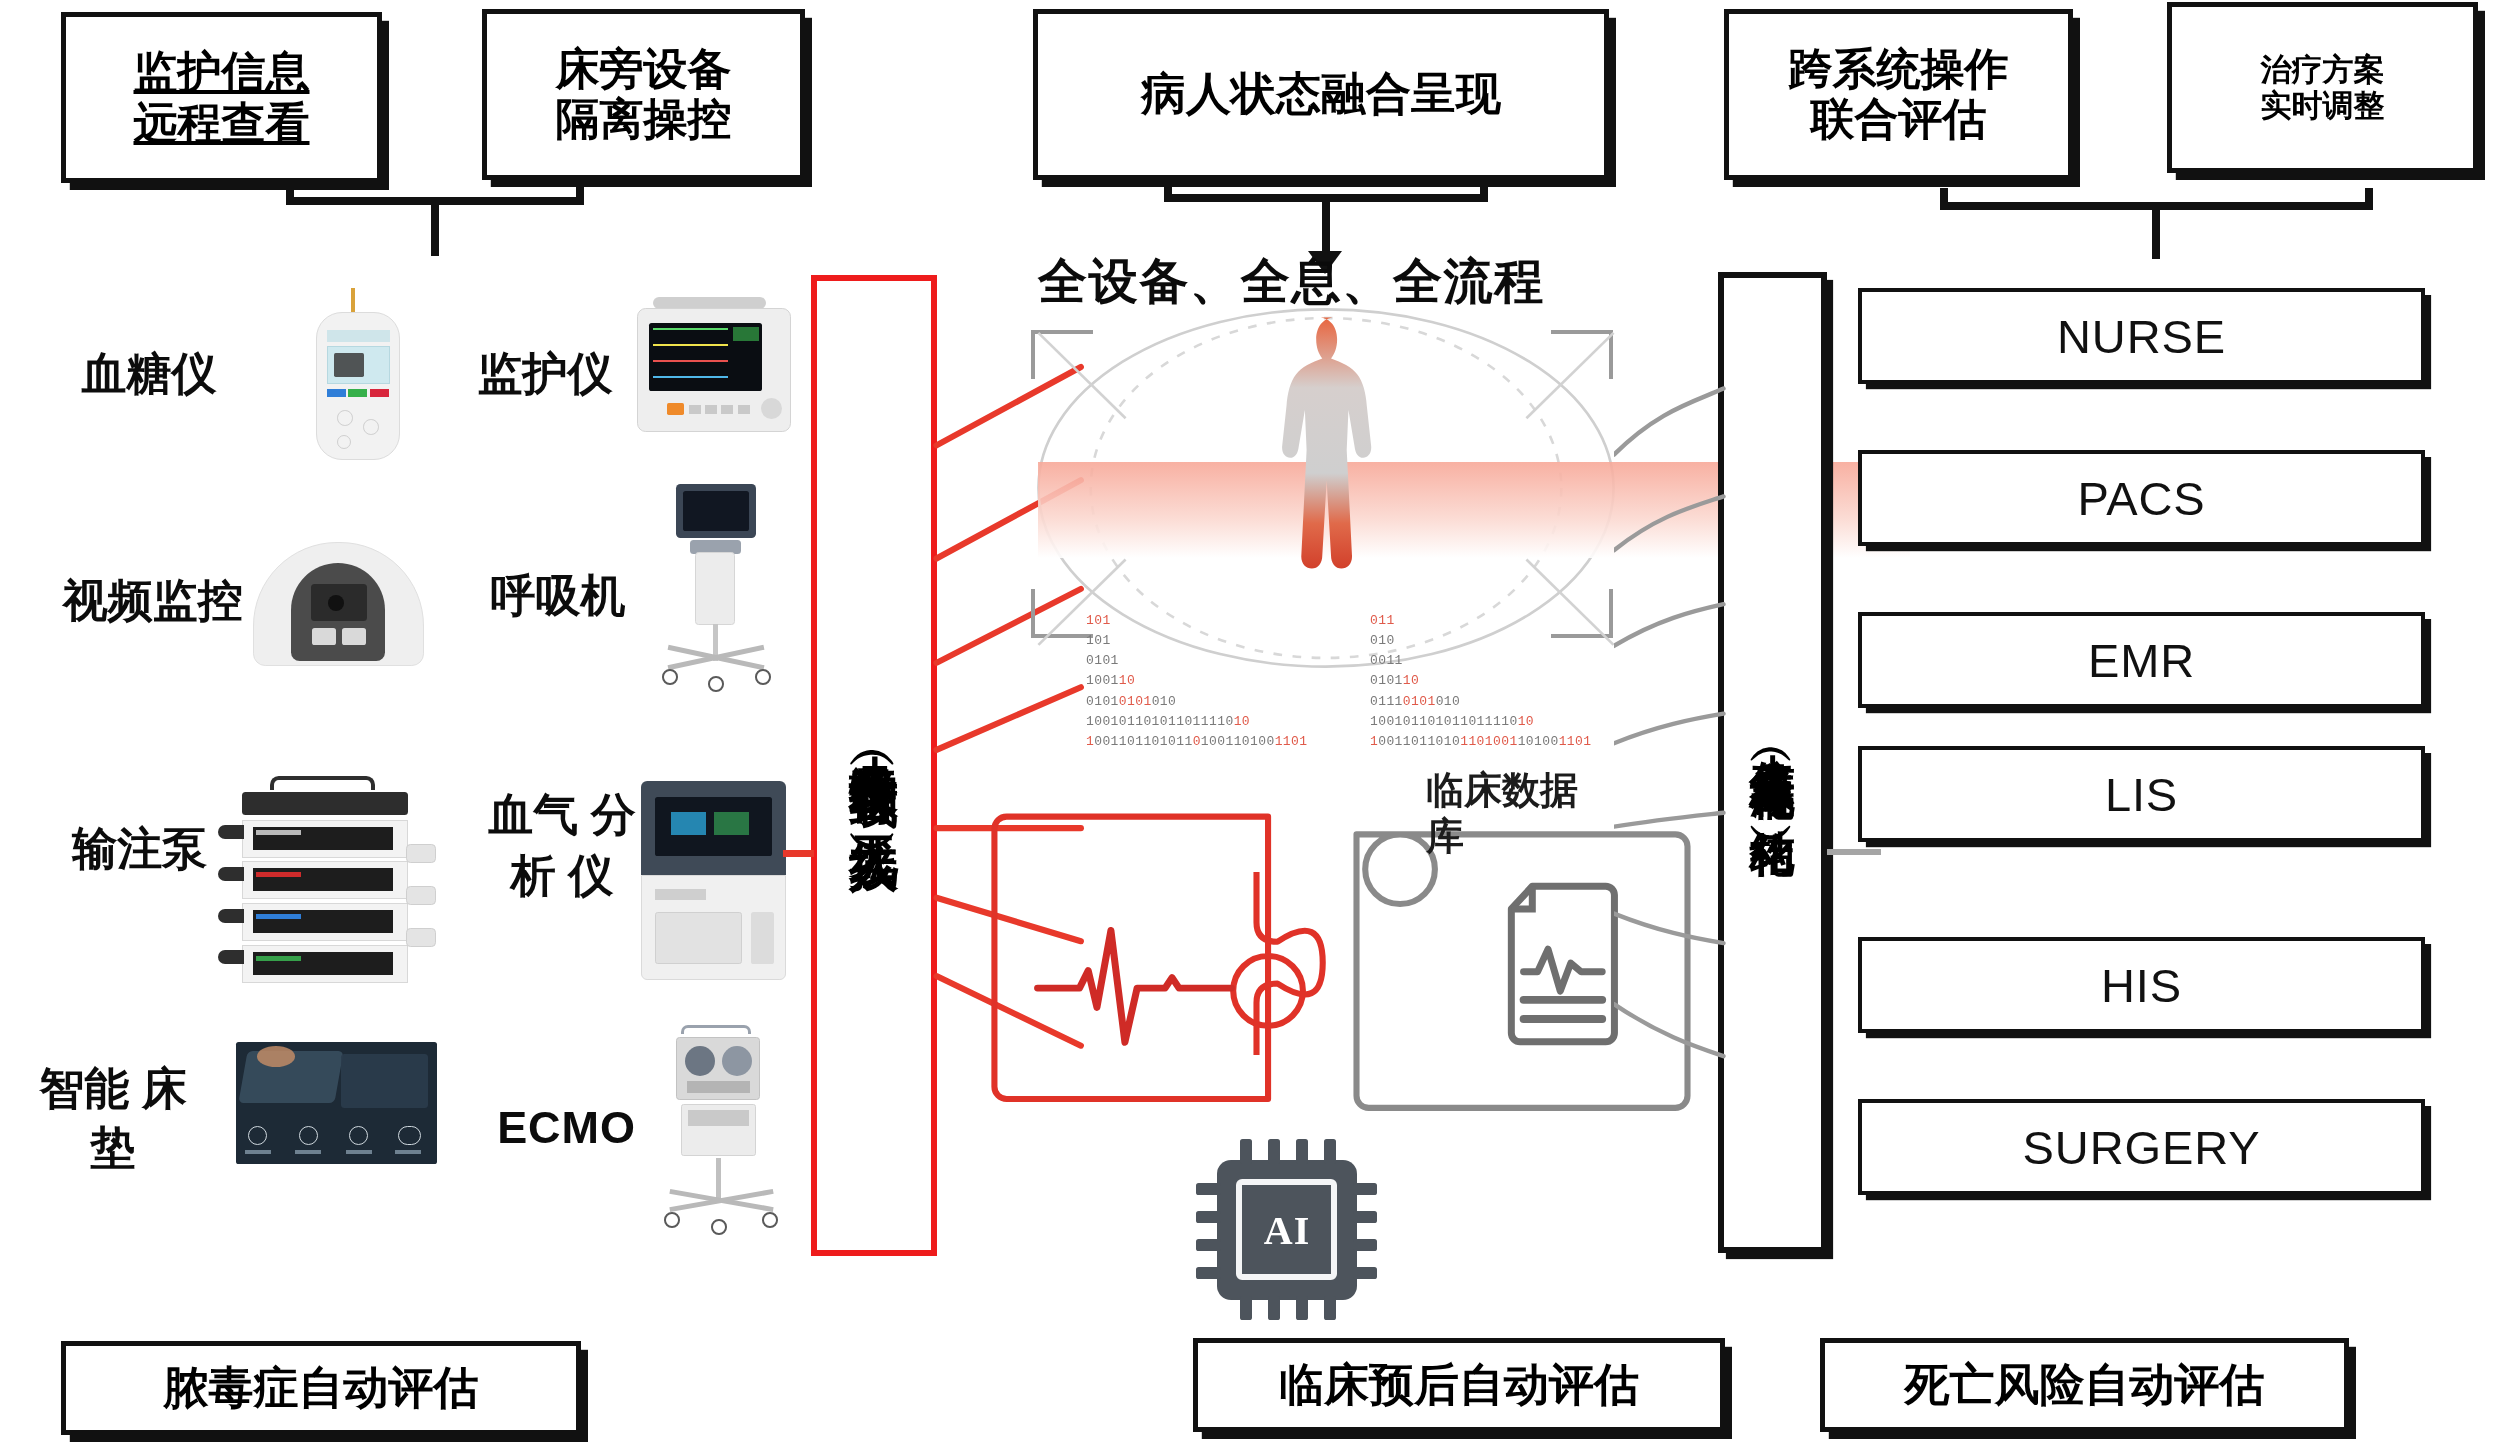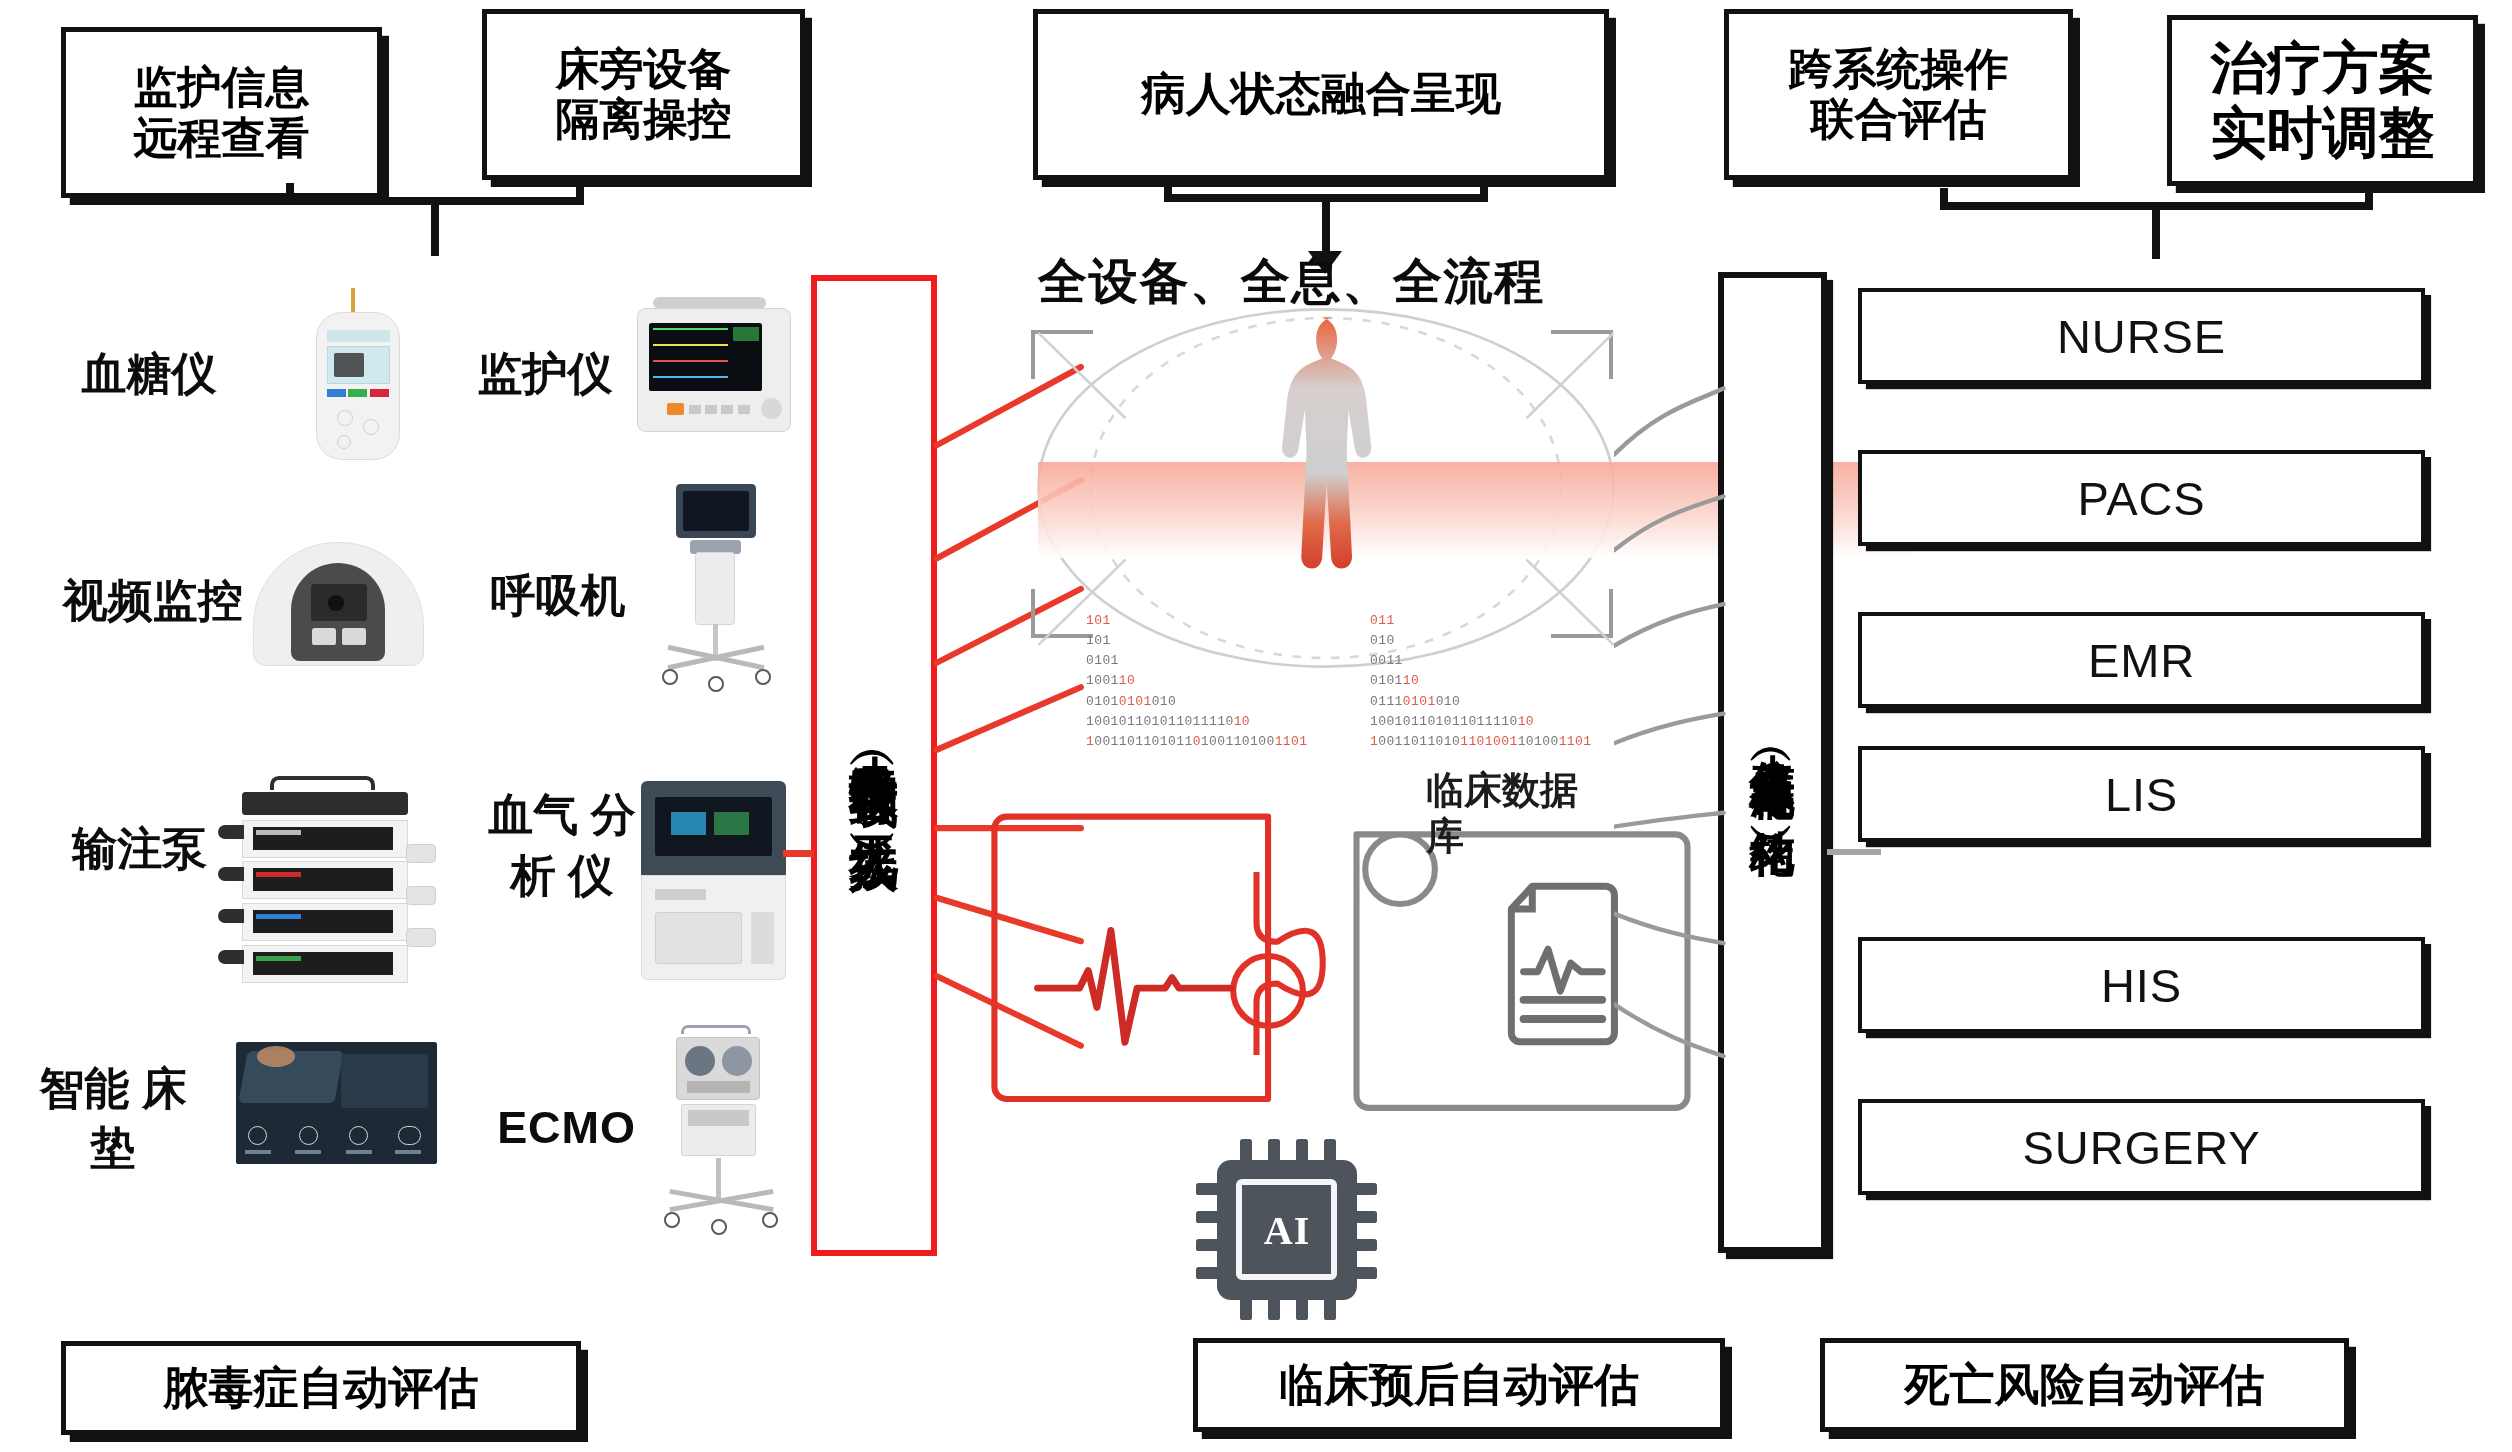--- a/index.html
+++ b/index.html
@@ -68,40 +68,40 @@
   .corner{position:absolute;border-color:#9a9a9a;border-style:solid;}
 
   .ai-label{font-family:"Liberation Serif","DejaVu Serif",serif;font-size:40px;
             font-weight:700;color:#fff;letter-spacing:0.9px;}
 </style>
 </head>
 <body>
 
 <div id="root">
 
-  <div class="obox" style="left:61px;top:27px;width:321px;height:171px;font-size:44px;">
+  <div class="obox" style="left:61px;top:12px;width:321px;height:171px;font-size:44px;text-decoration:underline;">
     <span class="txt">监护信息
 远程查看</span>
   </div>
 
   <div class="obox" style="left:482px;top:8.7px;width:323px;height:171px;font-size:44px;">
     <span class="txt">床旁设备
 隔离操控</span>
   </div>
 
   <div class="obox" style="left:1033px;top:8.7px;width:576px;height:171px;font-size:45px;">
     <span class="txt">病人状态融合呈现</span>
   </div>
 
   <div class="obox" style="left:1724px;top:8.7px;width:349px;height:171px;font-size:44px;">
     <span class="txt">跨系统操作
 联合评估</span>
   </div>
 
-  <div class="obox" style="left:2167px;top:15px;width:311px;height:171px;font-size:56px;">
+  <div class="obox" style="left:2167px;top:2px;width:311px;height:171px;font-size:31px;">
     <span class="txt">治疗方案
 实时调整</span>
   </div>
 
   <div class="brk" style="left:286px;top:197px;width:298px;">
     <div class="lend"></div>
       <div class="bar"></div>
       <div class="rend"></div>
     <div class="stem" style="left:145px;height:51px;"></div>
   </div>

